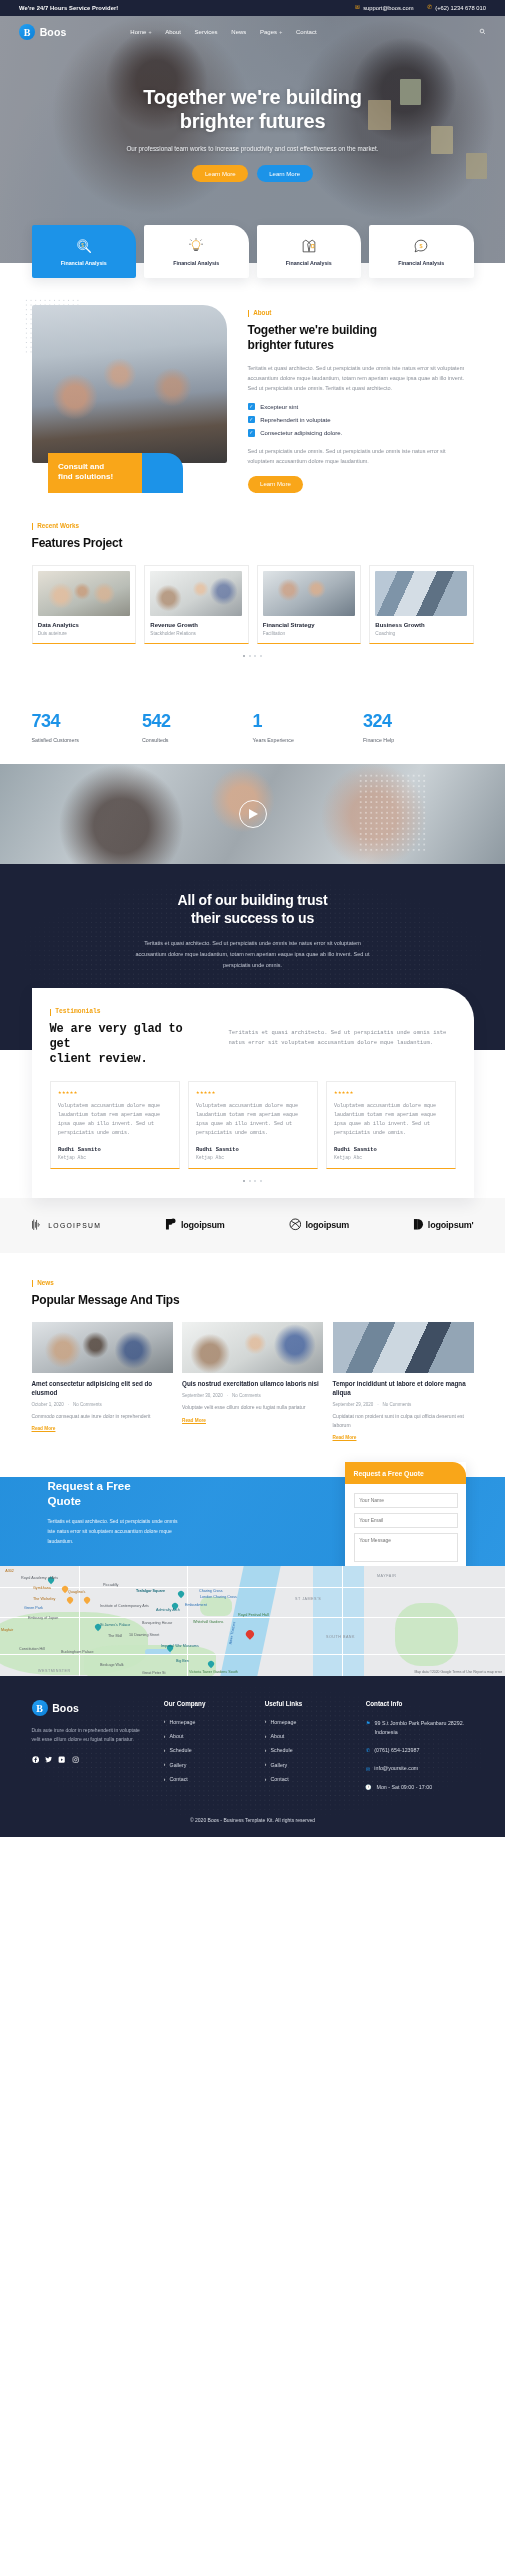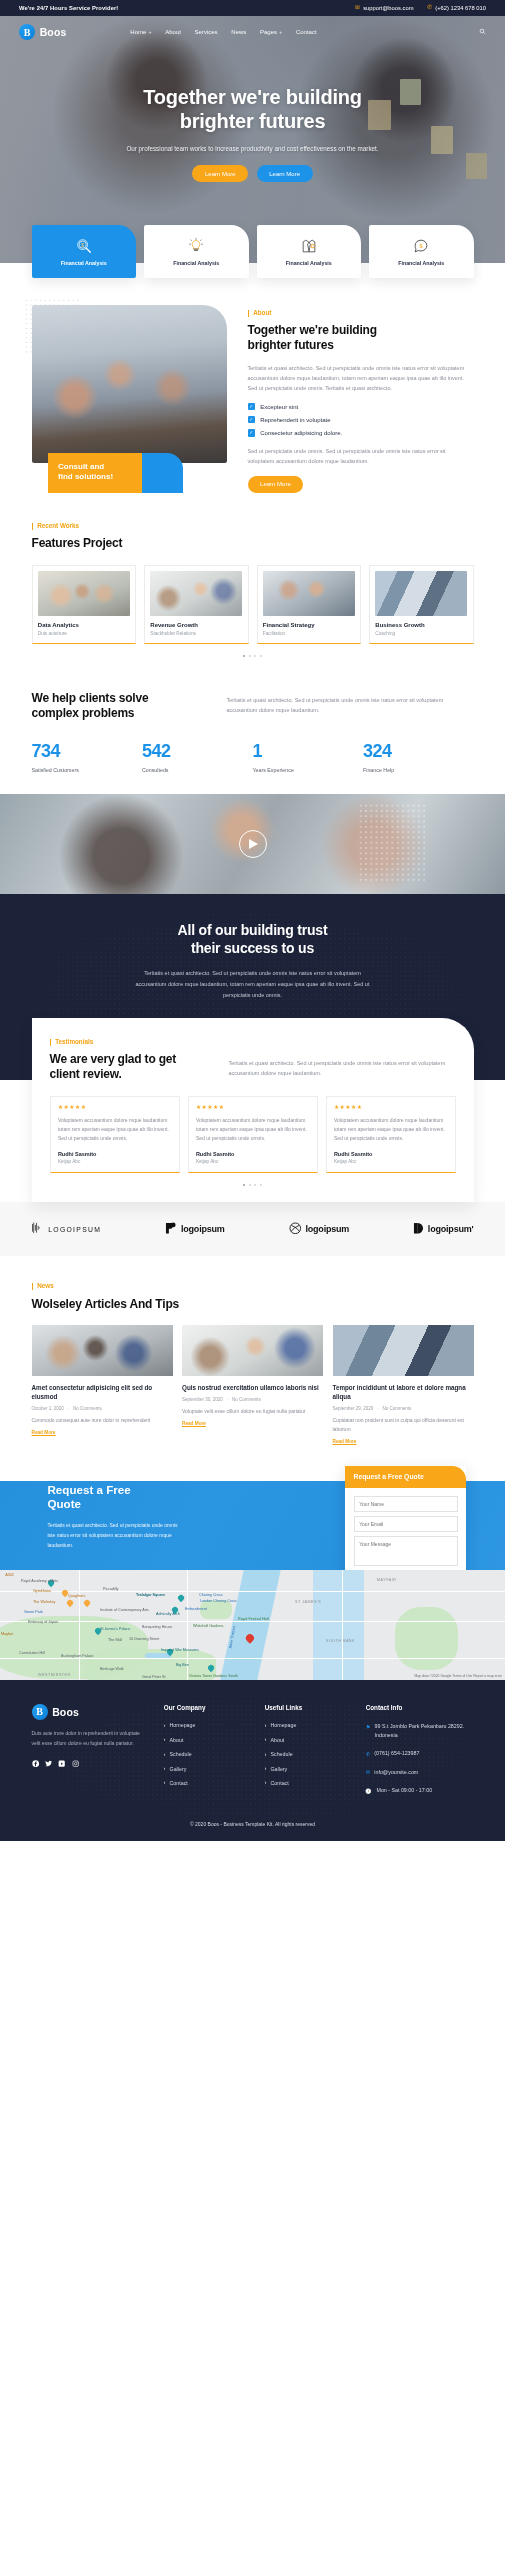--- a/index.html
+++ b/index.html
@@ -220,21 +220,21 @@
     -webkit-mask-image: radial-gradient(ellipse 62% 55% at 50% 48%, #000 55%, transparent 78%);
     mask-image: radial-gradient(ellipse 62% 55% at 50% 48%, #000 55%, transparent 78%);
   }
   .trust-inner { position: relative; z-index: 2; }
   .trust h2 { font-size: 14px; line-height: 1.28; font-weight: 700; letter-spacing: -0.2px; }
   .trust p {
     font-size: 5.5px; line-height: 2; color: #c3c8d4; margin: 10.5px auto 0; width: 247px;
   }
 
   
-  .testi-wrap { position: relative; margin-top: -62px; z-index: 4; }
+  .testi-wrap { position: relative; margin-top: -62px; z-index: 4; font-family: Liberation Mono, monospace; }
   .testi-card {
     background: #fff; border-radius: 0 32px 0 0;
     padding: 18px 18px 16px; box-shadow: 0 5.3px 16px rgba(20,30,50,.08);
   }
   .testi-head { display: flex; gap: 21px; }
   .testi-head-left { width: 158px; }
   .testi-head-right { flex: 1; padding-top: 22px; }
   .testi-row { display: flex; gap: 8px; margin-top: 13.7px; }
   .t-card {
     flex: 1; border: 0.5px solid #ececec; border-bottom: 1.6px solid #f9a619;
@@ -545,27 +545,20 @@
       <span class="dot on"></span>
       <span class="dot"></span>
       <span class="dot"></span>
       <span class="dot"></span>
     </div>
   </div>
 </section>
 
 <section class="stats">
   <div class="wrap">
-    <div class="stats-head">
-      <div class="h2">
-        <div>We help clients solve</div>
-        <div>complex problems</div>
-      </div>
-      <p class="p-muted">Teritatis et quasi architecto. Sed ut perspiciatis unde omnis iste natus error sit voluptatem accusantium dolore mque laudantium.</p>
-    </div>
     <div class="stats-row">
       <div class="stat">
         <div class="stat-num">734</div>
         <div class="stat-lbl">Satisfied Customers</div>
       </div>
       <div class="stat">
         <div class="stat-num">542</div>
         <div class="stat-lbl">Consulteds</div>
       </div>
       <div class="stat">
@@ -688,21 +681,21 @@
         </span>
         <span class="logo-word">logoipsum'</span>
       </div>
     </div>
   </div>
 </section>
 
 <section class="news">
   <div class="wrap">
     <div class="eyebrow">News</div>
-    <div class="h2">Wolseley Articles And Tips</div>
+    <div class="h2">Popular Message And Tips</div>
 
     <div class="news-row">
       <article class="news-card">
         <div class="news-img" style="background:radial-gradient(circle at 22% 55%,rgba(200,165,135,.9) 0 7%,transparent 16%),radial-gradient(circle at 45% 45%,rgba(80,65,55,.8) 0 7%,transparent 16%),radial-gradient(circle at 72% 55%,rgba(60,85,135,.8) 0 8%,transparent 18%),linear-gradient(160deg,#dfe3e6,#b2b8bc 55%,#7d8488);"></div>
         <h3 class="news-title">Amet consectetur adipisicing elit sed do eiusmod</h3>
         <div class="news-meta">
           <span>October 1, 2020</span>
           <span class="sep">·</span>
           <span>No Comments</span>
         </div>

